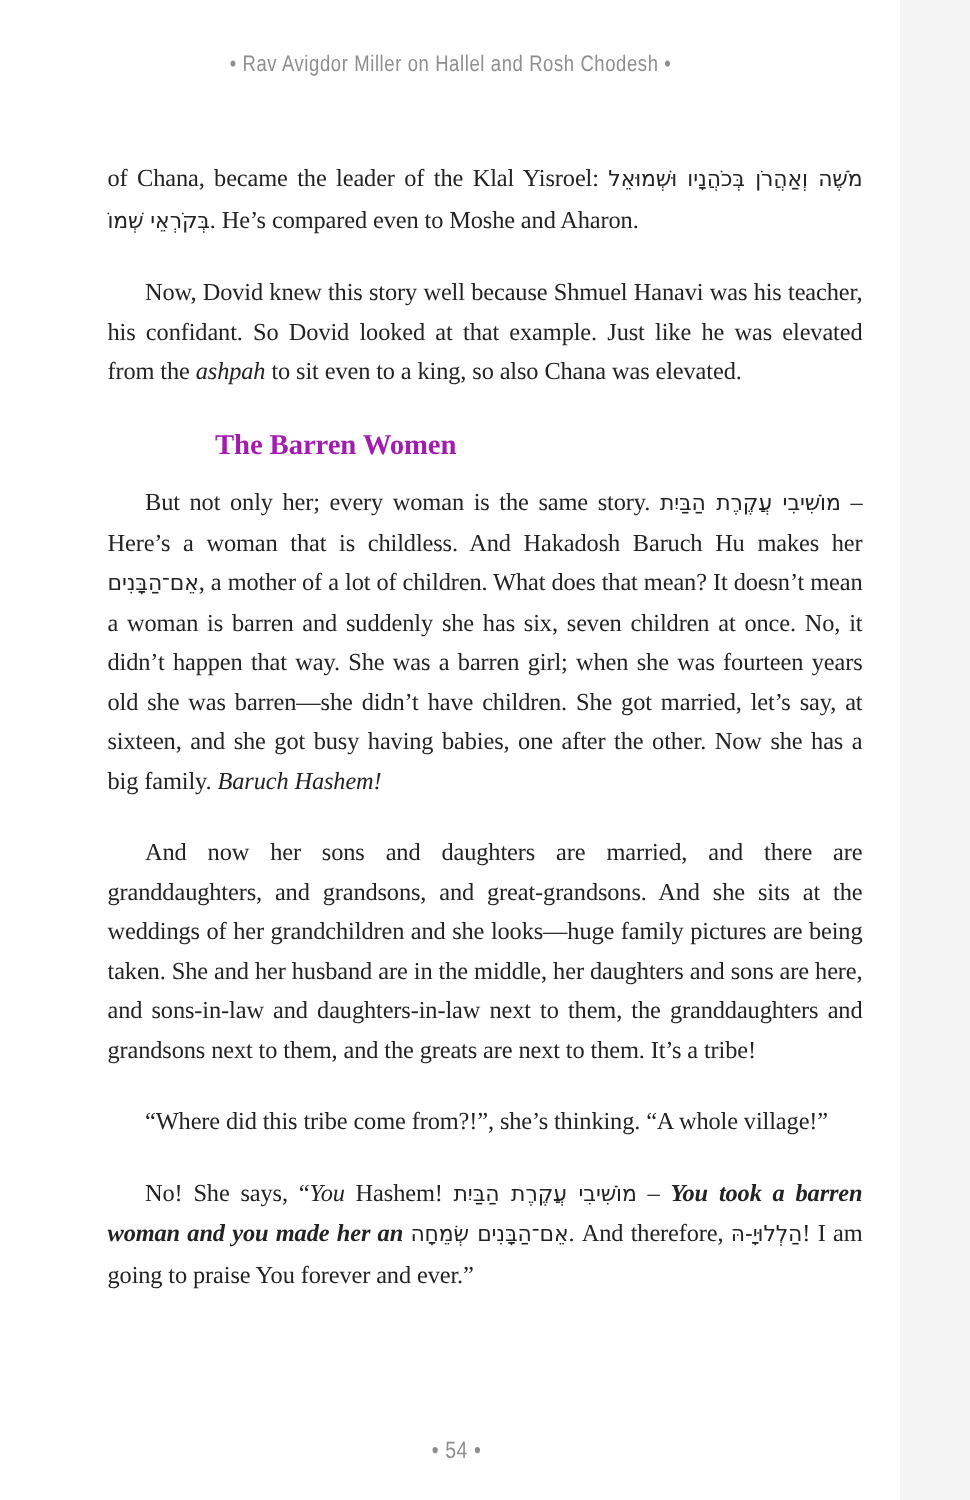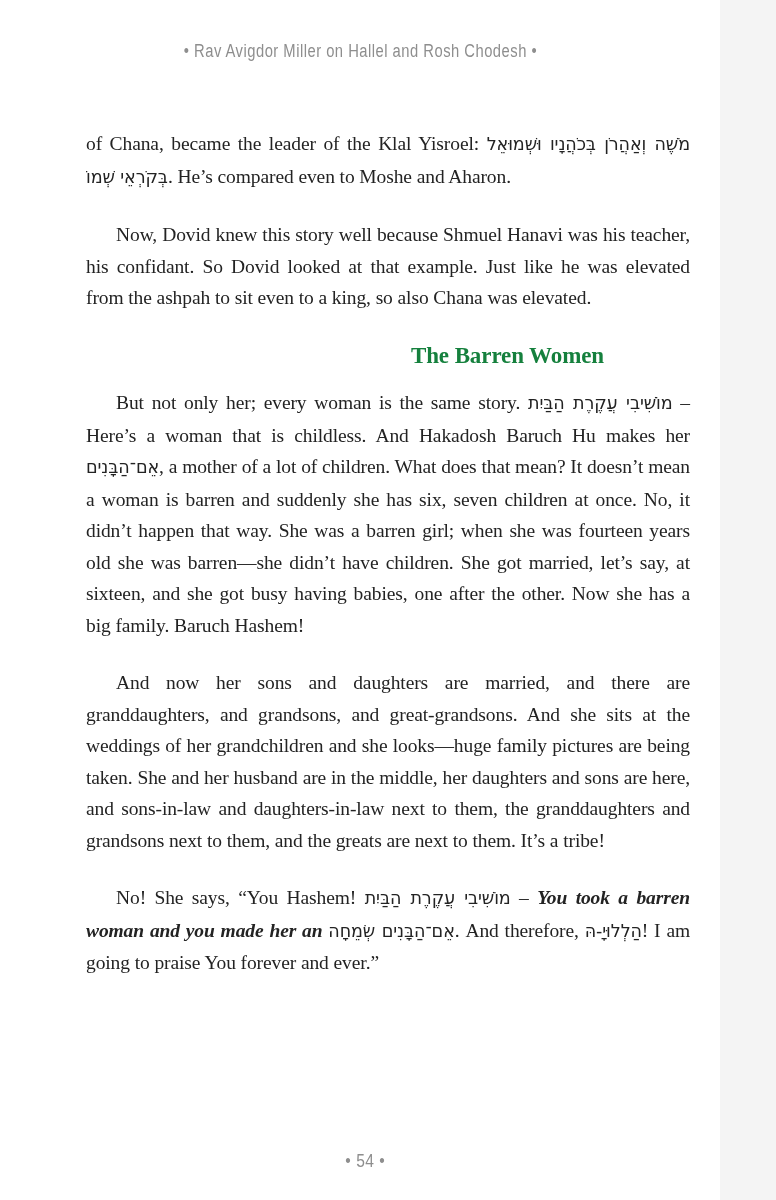--- a/index.html
+++ b/index.html
@@ -36,34 +36,34 @@
     width: 604px;
     font-size: 19.5px;
     line-height: 31.5px;
     letter-spacing: -0.1px;
     text-align: justify;
     color: #232323;
   }
   .para { margin: 0 0 26px 0; }
   .indent { text-indent: 30px; }
   .no-indent { text-indent: 0; }
-  .seg-i { }
+  .seg-i { font-style: italic; }
   .seg-bi { font-style: italic; font-weight: bold; }
   .he {
     font-family: "DejaVu Sans", sans-serif;
     font-size: 0.9em;
     unicode-bidi: isolate;
   }
   .section-heading {
     margin: 24px 86px 16px 86px;
-    text-align: right;
+    text-align: left;
     font-family: "Liberation Serif", serif;
     font-size: 23px;
     font-weight: bold;
-    color: #15803d;
+    color: #a21caf;
   }
   .page-footer {
     position: absolute;
     left: 0; right: 0;
     bottom: 28px;
     text-align: center;
     margin-left: 11px;
   }
   .page-footer .condensed { font-size: 19px; }
 </style>
@@ -81,20 +81,21 @@
     <p class="para no-indent"><span>of Chana, became the leader of the Klal Yisroel: </span><span class="he" dir="rtl">מֹשֶׁה וְאַהֲרֹן בְּכֹהֲנָיו וּשְׁמוּאֵל בְּקֹרְאֵי שְׁמוֹ</span><span>. He’s compared even to Moshe and Aharon.</span></p>
 
     <p class="para indent"><span>Now, Dovid knew this story well because Shmuel Hanavi was his teacher, his confidant. So Dovid looked at that example. Just like he was elevated from the </span><span class="seg-i">ashpah</span><span> to sit even to a king, so also Chana was elevated.</span></p>
 
     <h2 class="section-heading">The Barren Women</h2>
 
     <p class="para indent"><span>But not only her; every woman is the same story. </span><span class="he" dir="rtl">מוֹשִׁיבִי עֲקֶרֶת הַבַּיִת</span><span> – Here’s a woman that is childless. And Hakadosh Baruch Hu makes her </span><span class="he" dir="rtl">אֵם־הַבָּנִים</span><span>, a mother of a lot of children. What does that mean? It doesn’t mean a woman is barren and suddenly she has six, seven children at once. No, it didn’t happen that way. She was a barren girl; when she was fourteen years old she was barren—she didn’t have children. She got married, let’s say, at sixteen, and she got busy having babies, one after the other. Now she has a big family. </span><span class="seg-i">Baruch Hashem!</span></p>
 
     <p class="para indent"><span>And now her sons and daughters are married, and there are granddaughters, and grandsons, and great-grandsons. And she sits at the weddings of her grandchildren and she looks—huge family pictures are being taken. She and her husband are in the middle, her daughters and sons are here, and sons-in-law and daughters-in-law next to them, the granddaughters and grandsons next to them, and the greats are next to them. It’s a tribe!</span></p>
 
+    <p class="para indent"><span>“Where did this tribe come from?!”, she’s thinking. “A whole village!”</span></p>
 
 
     <p class="para indent"><span>No! She says, “</span><span class="seg-i">You</span><span> Hashem! </span><span class="he" dir="rtl">מוֹשִׁיבִי עֲקֶרֶת הַבַּיִת</span><span> – </span><span class="seg-bi">You took a barren woman and you made her an</span><span> </span><span class="he" dir="rtl">אֵם־הַבָּנִים שְׂמֵחָה</span><span>. And therefore, </span><span class="he" dir="rtl">הַלְלוּיָ-הּ</span><span>! I am going to praise You forever and ever.”</span></p>
 
   </div>
 
   <div class="page-footer">
     <span class="condensed">• 54 •</span>
   </div>
 

